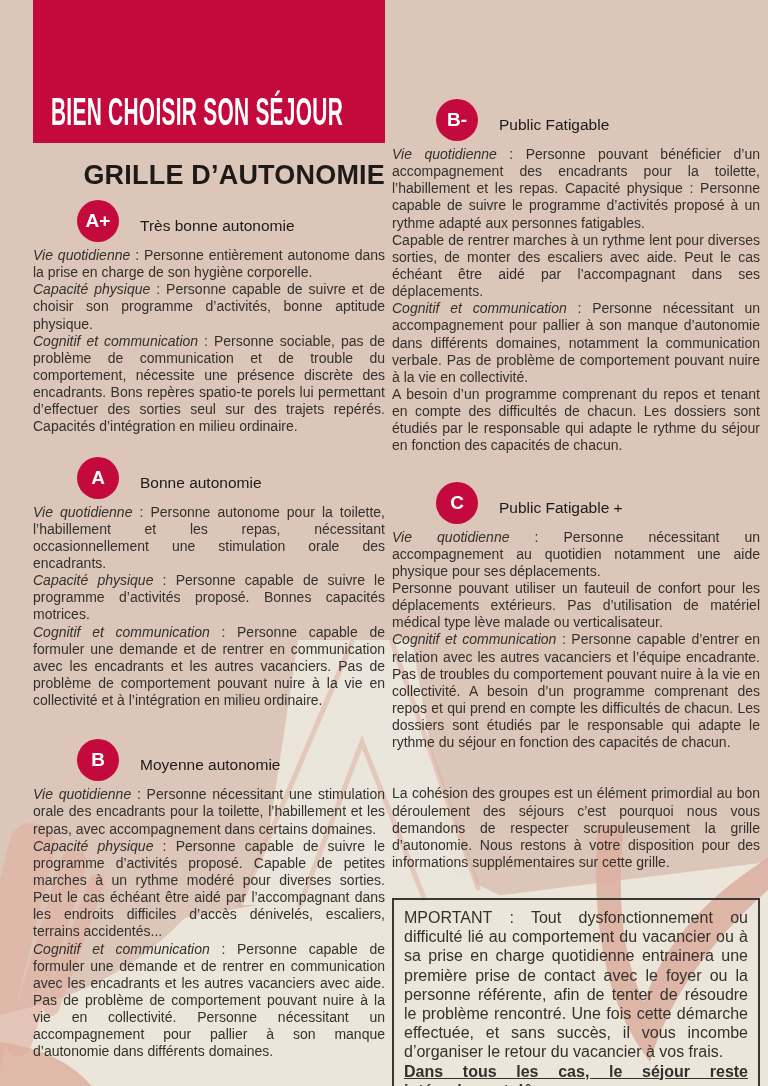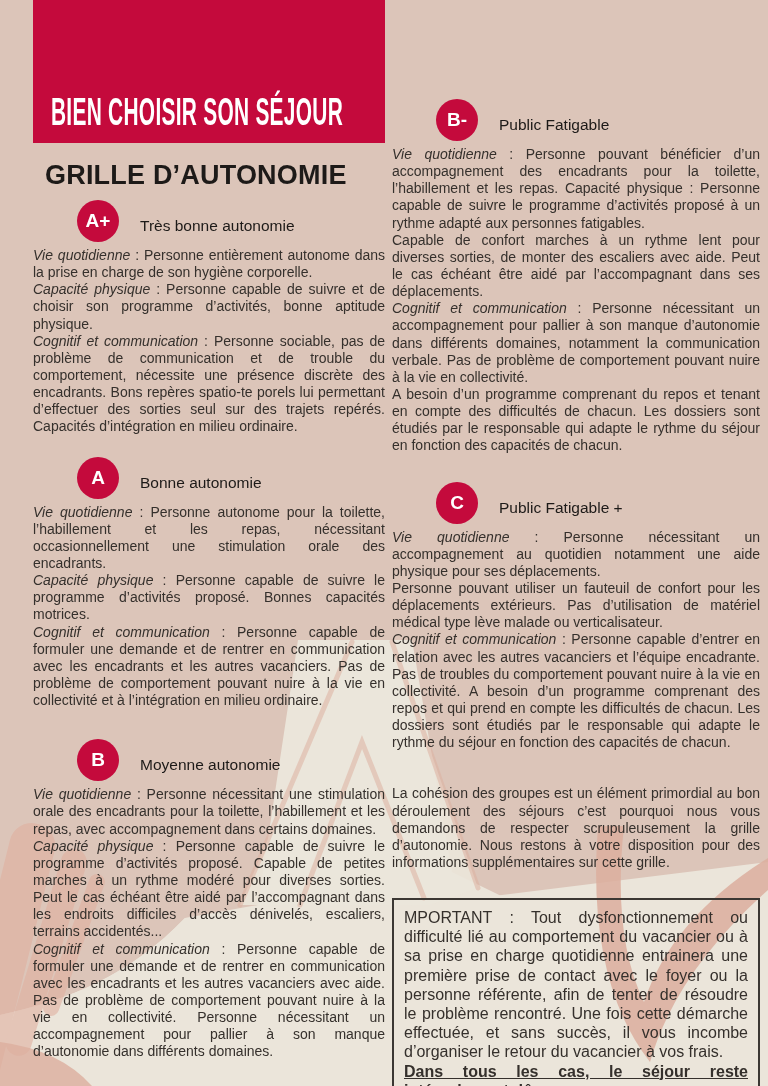--- a/index.html
+++ b/index.html
@@ -36,20 +36,21 @@
     white-space:nowrap;
     transform:scaleX(0.55);
     transform-origin:left bottom;
     letter-spacing:0.5px;
   }
   .page-heading {
     margin:17px 0 9px 12px;
     font-size:27px; font-weight:bold;
     letter-spacing:0.2px;
     color:#1d1a18;
+    text-align:right;
   }
 
   .section { margin-top:0; }
   .col-left  .section + .section { margin-top:21px; }
   .col-left  .section:nth-of-type(3) { margin-top:30px; }
   .col-right .section + .section { margin-top:27px; }
 
   .section-header { display:flex; align-items:center; margin-bottom:5px; }
   .badge {
     width:42px; height:42px; border-radius:50%;
@@ -155,21 +156,21 @@
 
   <div class="col-right">
     <div>
         <section class="section">
           <div class="section-header">
             <div class="badge">B-</div>
             <div class="section-title">Public Fatigable</div>
           </div>
           <div class="section-body">
             <p><span class="run-i">Vie quotidienne</span><span class="run-n"> : Personne pouvant bénéficier d’un accompagnement des encadrants pour la toilette, l’habillement et les repas. Capacité physique : Personne capable de suivre le programme d’activités proposé à un rythme adapté aux personnes fatigables.</span></p>
-            <p><span class="run-n">Capable de confort marches à un rythme lent pour diverses sorties, de monter des escaliers avec aide. Peut le cas échéant être aidé par l’accompagnant dans ses déplacements.</span></p>
+            <p><span class="run-n">Capable de rentrer marches à un rythme lent pour diverses sorties, de monter des escaliers avec aide. Peut le cas échéant être aidé par l’accompagnant dans ses déplacements.</span></p>
             <p><span class="run-i">Cognitif et communication</span><span class="run-n"> : Personne nécessitant un accompagnement pour pallier à son manque d’autonomie dans différents domaines, notamment la communication verbale. Pas de problème de comportement pouvant nuire à la vie en collectivité.</span></p>
             <p><span class="run-n">A besoin d’un programme comprenant du repos et tenant en compte des difficultés de chacun. Les dossiers sont étudiés par le responsable qui adapte le rythme du séjour en fonction des capacités de chacun.</span></p>
           </div>
         </section>
         <section class="section">
           <div class="section-header">
             <div class="badge">C</div>
             <div class="section-title">Public Fatigable +</div>
           </div>
           <div class="section-body">

